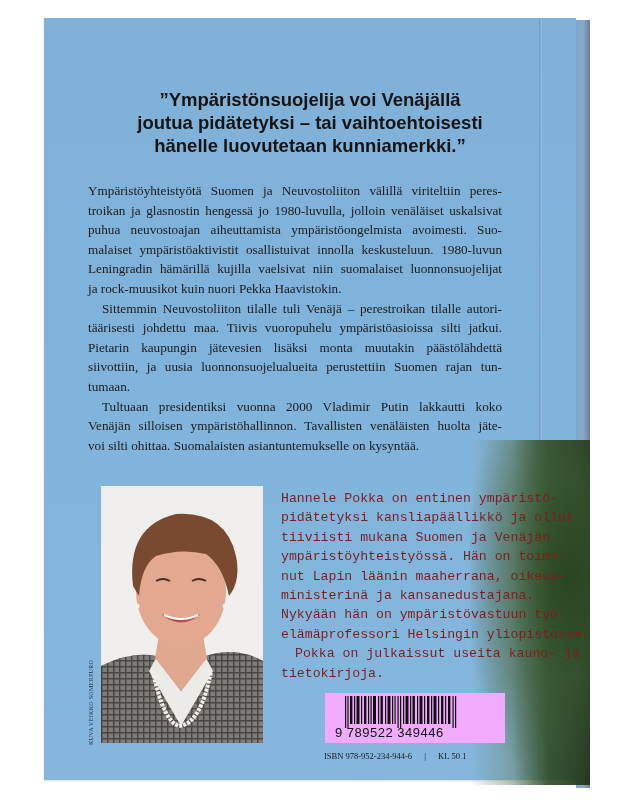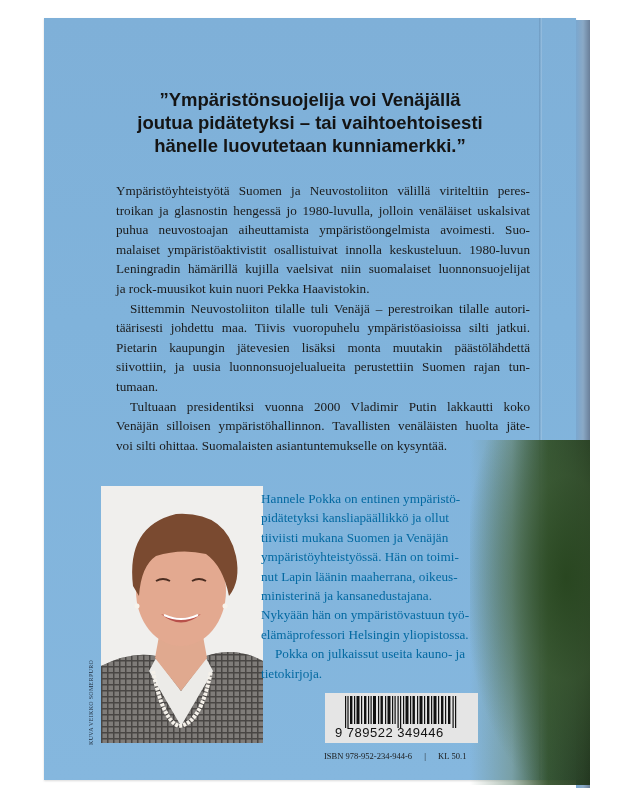--- a/index.html
+++ b/index.html
@@ -56,21 +56,21 @@
       text-align: center;
       font-family: "Liberation Sans", sans-serif;
       font-weight: bold;
       font-size: 18.5px;
       line-height: 23px;
       color: #141414;
     }
     .quote span { display: block; }
     .body-text {
       position: absolute;
-      left: 116px;
+      left: 88px;
       top: 181px;
       width: 414px;
       font-family: "Liberation Serif", serif;
       font-size: 13.2px;
       line-height: 19.6px;
       color: #1a1a1a;
       text-align: justify;
     }
     .body-text p {
       margin: 0;
@@ -93,37 +93,38 @@
       transform: rotate(-90deg);
       transform-origin: left top;
       font-family: "Liberation Serif", serif;
       font-size: 6px;
       letter-spacing: 0.3px;
       color: #1d2a3a;
       white-space: nowrap;
     }
     .author-bio {
       position: absolute;
-      left: 261px;
+      left: 281px;
       top: 489px;
       width: 206px;
-      font-family: Liberation Serif, serif;
+      font-family: Liberation Mono, monospace;
       font-size: 13.2px;
       line-height: 19.4px;
-      color: #0369a1;
+      color: #7f1d1d;
     }
     .author-bio .line { display: block; white-space: nowrap; }
     .author-bio .indent { padding-left: 14px; }
     .barcode-box {
       position: absolute;
       left: 325px;
       top: 693px;
       width: 153px;
       height: 50px;
-      background: #e5e5e5;
+      background: #f0abfc;
+      padding-left: 27px;
     }
     .barcode-bars {
       position: absolute;
       left: 20px;
       top: 3px;
       width: 113px;
       height: 32px;
     }
     .barcode-number {
       position: absolute;

